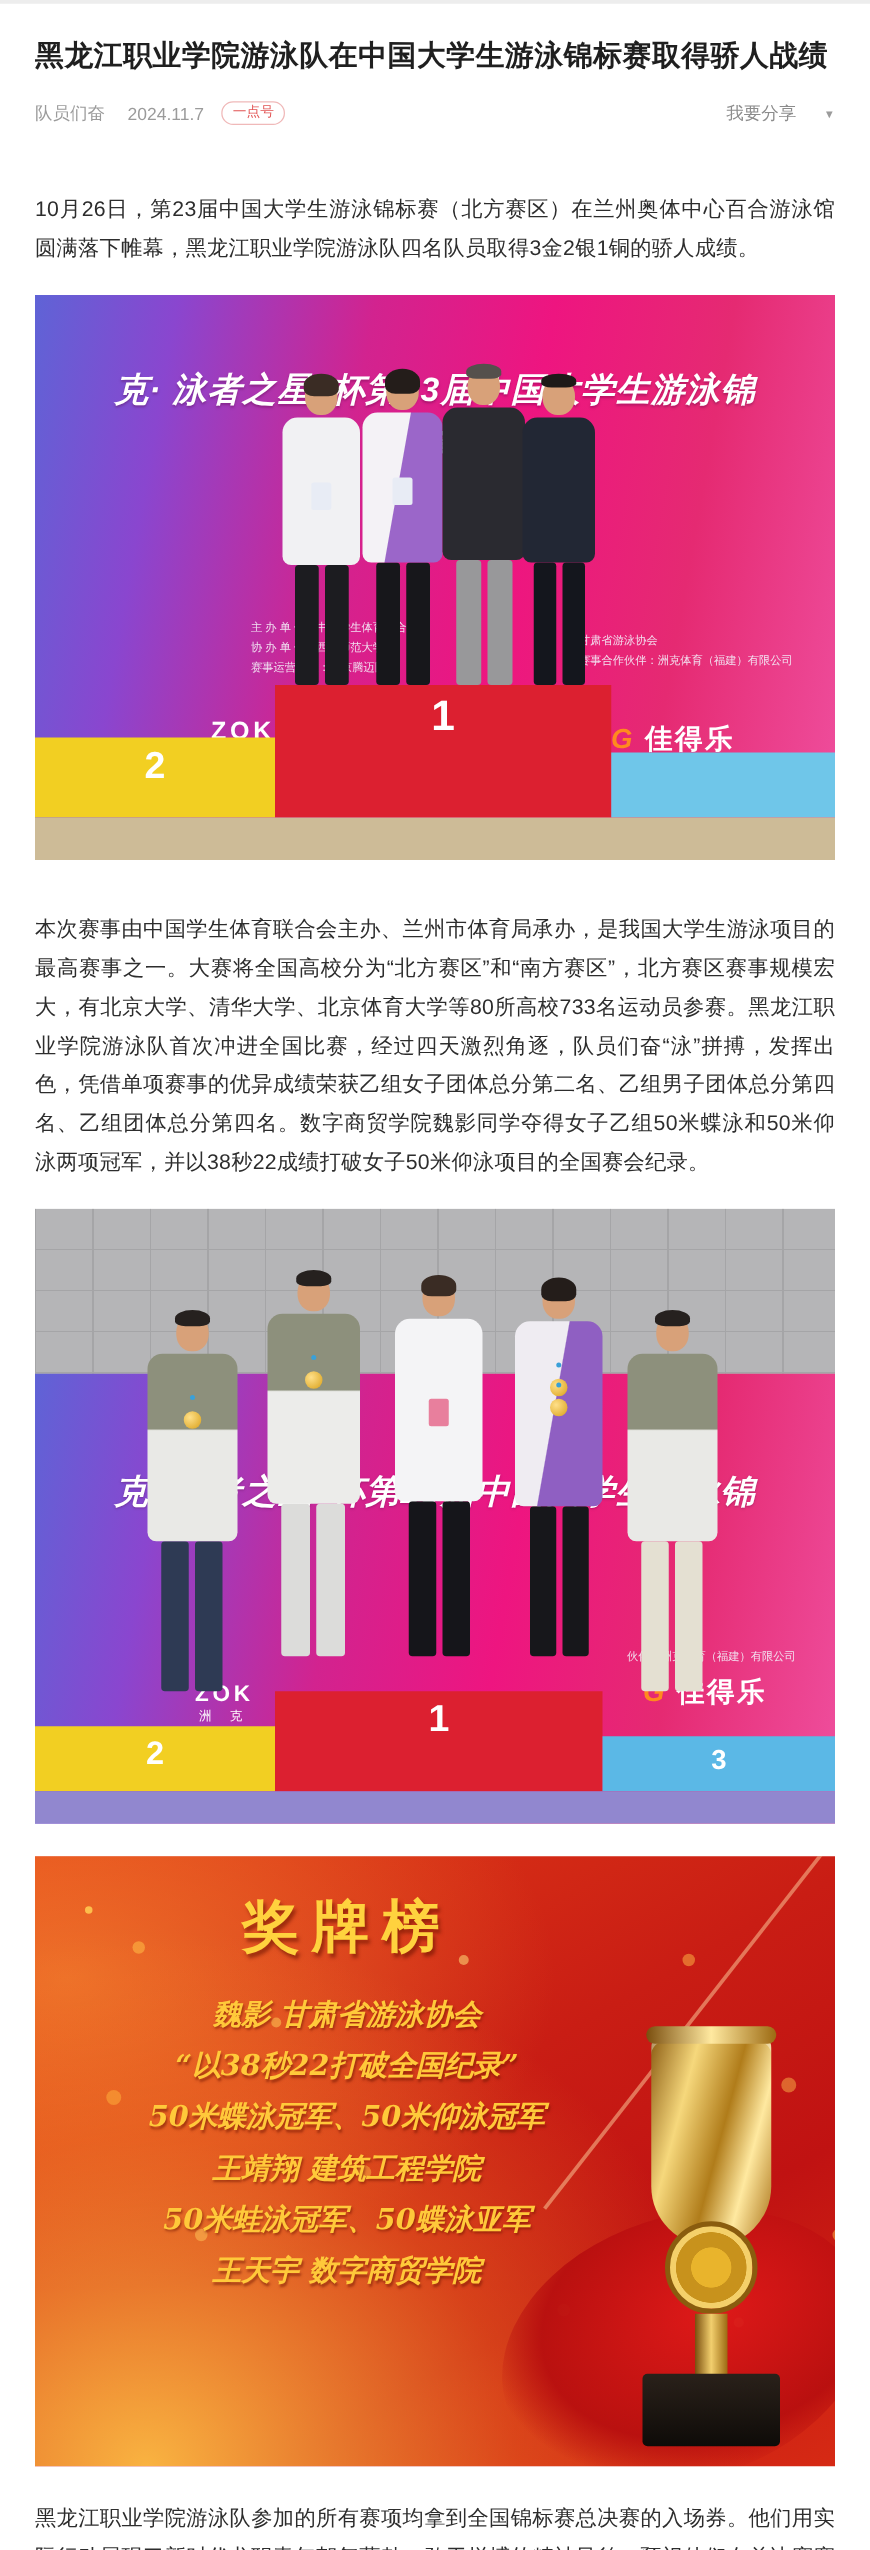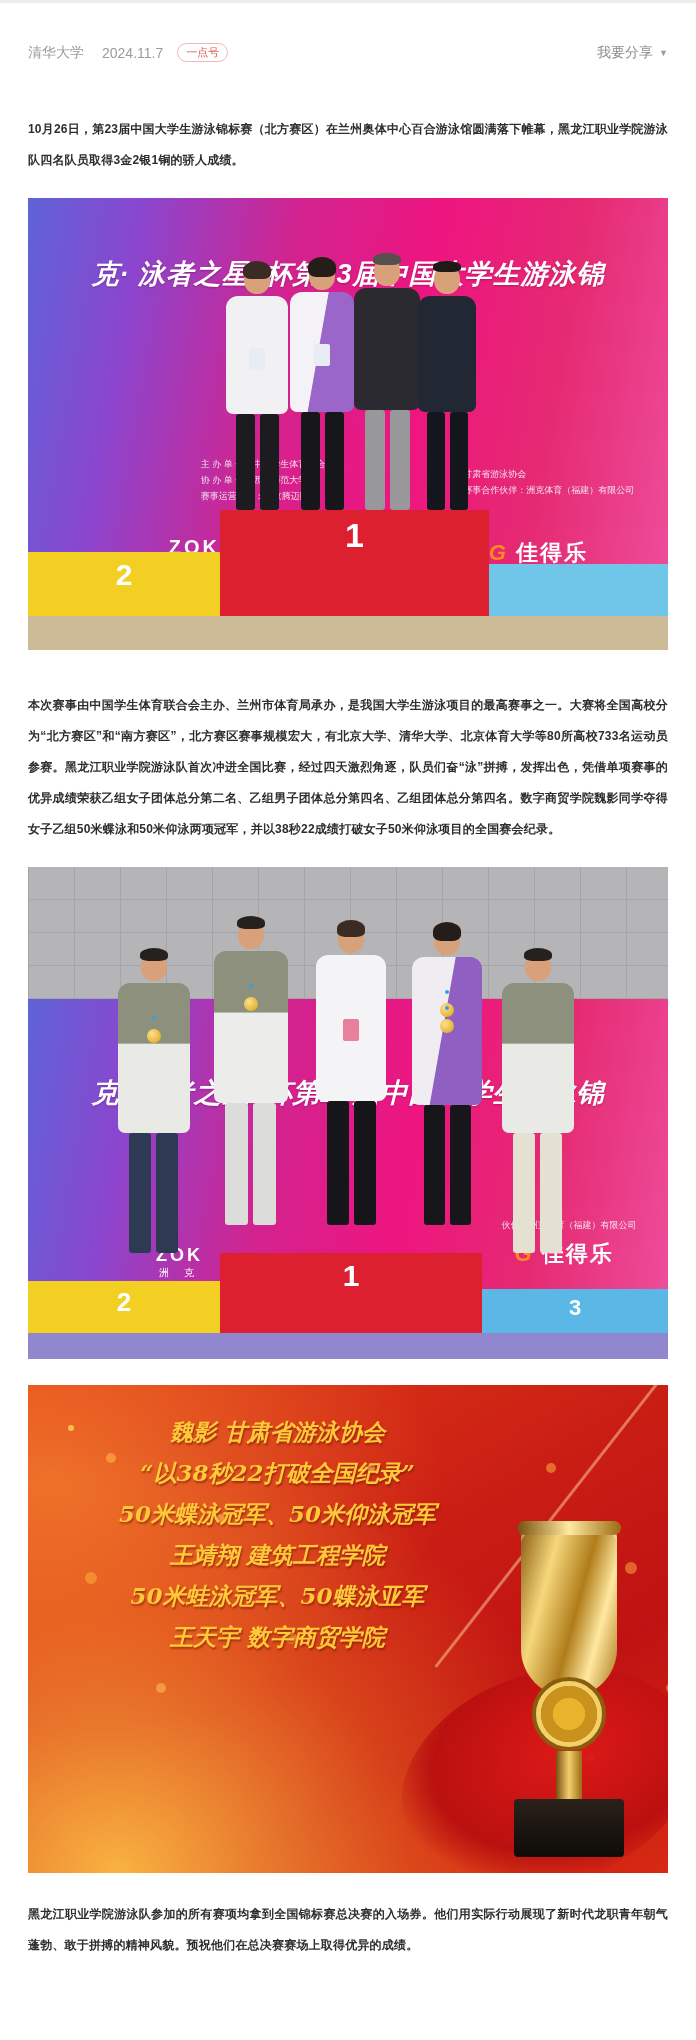--- a/index.html
+++ b/index.html
@@ -7,24 +7,24 @@
   body { font-family:"Liberation Sans","DejaVu Sans",sans-serif; width:696px; }
   .topline { height:3px; background:#ededed; }
   .page { width:696px; padding:22px 28px 30px; }
 
   h1.title { font-size:23px; line-height:38px; color:#1f1f1f; font-weight:700; letter-spacing:.5px; }
 
   .byline { display:flex; align-items:center; margin-top:18px; font-size:14px; color:#9b9b9b; }
   .byline .author { margin-right:18px; cursor:pointer; }
   .byline .date { margin-right:14px; }
   .badge { font-size:11px; color:#e25555; border:1px solid #f0b9b9; border-radius:10px; padding:1px 8px 2px; line-height:14px; }
-  .share { margin-left:auto; color:#8c8c8c; display:flex; align-items:center; gap:6px; cursor:pointer; }
+  .share { margin-left:auto; color:#8c8c8c; display:flex; align-items:center; gap:22px; cursor:pointer; }
   .share .caret { font-size:9px; color:#9b9b9b; }
 
-  p.body { font-size:12px; line-height:31px; color:#2d2d2d; text-align:justify; margin:40px 0 22px; letter-spacing:.2px;font-weight:bold; }
+  p.body { font-size:17px; line-height:31px; color:#2d2d2d; text-align:justify; margin:40px 0 22px; letter-spacing:.2px; }
   p.body.first { margin-top:52px; }
   p.body.last { margin-top:26px; margin-bottom:0; }
 
   figure.photo { position:relative; width:100%; overflow:hidden; margin:0 0 26px; }
 
   
   .backdrop1 { position:absolute; inset:0;
     background:linear-gradient(100deg,#5f63d6 0%,#8a46cf 16%,#d2238f 38%,#ee1580 58%,#e52a72 78%,#ef4f9e 100%); }
   .banner { position:absolute; width:100%; text-align:center; color:#fff; font-weight:700; font-style:italic;
     white-space:nowrap; text-shadow:0 1px 2px rgba(80,0,60,.35); letter-spacing:1px; }
@@ -106,23 +106,24 @@
   .trophy .base { position:absolute; bottom:0; left:50%; transform:translateX(-50%); width:110px; height:58px;
     background:linear-gradient(180deg,#2a211a,#0e0b08); border-radius:4px; }
 </style>
 </head>
 <body>
 
 <div class="topline"></div>
 
 <div class="page">
 
+  <h1 class="title">黑龙江职业学院游泳队在中国大学生游泳锦标赛取得骄人战绩</h1>
 
   <div class="byline">
-    <span class="author">清华大学</span>
+    <span class="author">队员们奋</span>
     <span class="date">2024.11.7</span>
     <span class="badge">一点号</span>
     <span class="share">
       <span>我要分享</span>
       <span class="caret">▼</span>
     </span>
   </div>
 
   <p class="body first">10月26日，第23届中国大学生游泳锦标赛（北方赛区）在兰州奥体中心百合游泳馆圆满落下帷幕，黑龙江职业学院游泳队四名队员取得3金2银1铜的骄人成绩。</p>
 
@@ -298,20 +299,21 @@
     <div class="floor2"></div>
   </figure>
 
   <figure class="photo f3">
     <div class="glow"></div>
     <div class="streak"></div>
     <div class="sparkles"></div>
     <div class="ribbon"></div>
 
     <div class="board-text">
+      <div class="board-title">奖牌榜</div>
       <div class="board-line">魏影  甘肃省游泳协会</div>
       <div class="board-line">“以38秒22打破全国纪录”</div>
       <div class="board-line">50米蝶泳冠军、50米仰泳冠军</div>
       <div class="board-line">王靖翔  建筑工程学院</div>
       <div class="board-line">50米蛙泳冠军、50蝶泳亚军</div>
       <div class="board-line">王天宇  数字商贸学院</div>
     </div>
 
     <div class="trophy">
       <div class="cup"></div>

